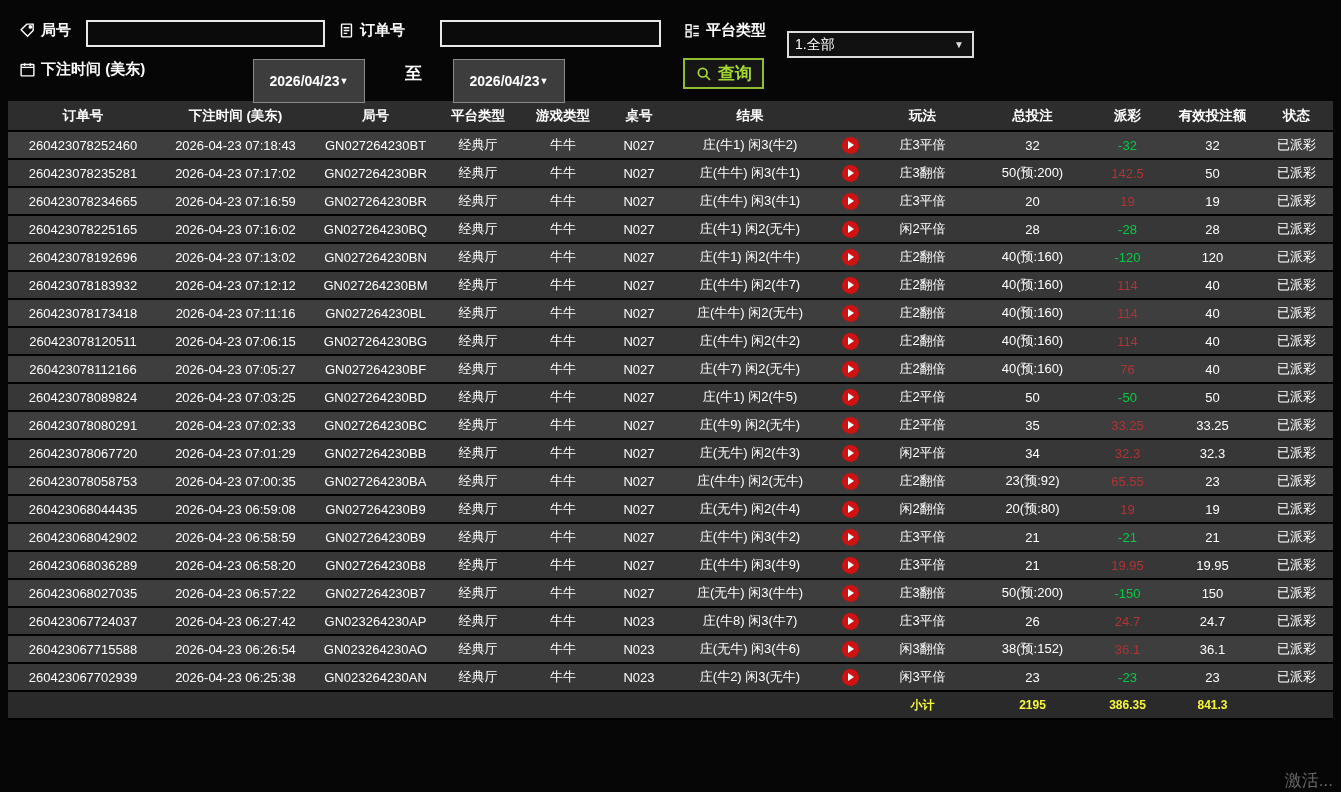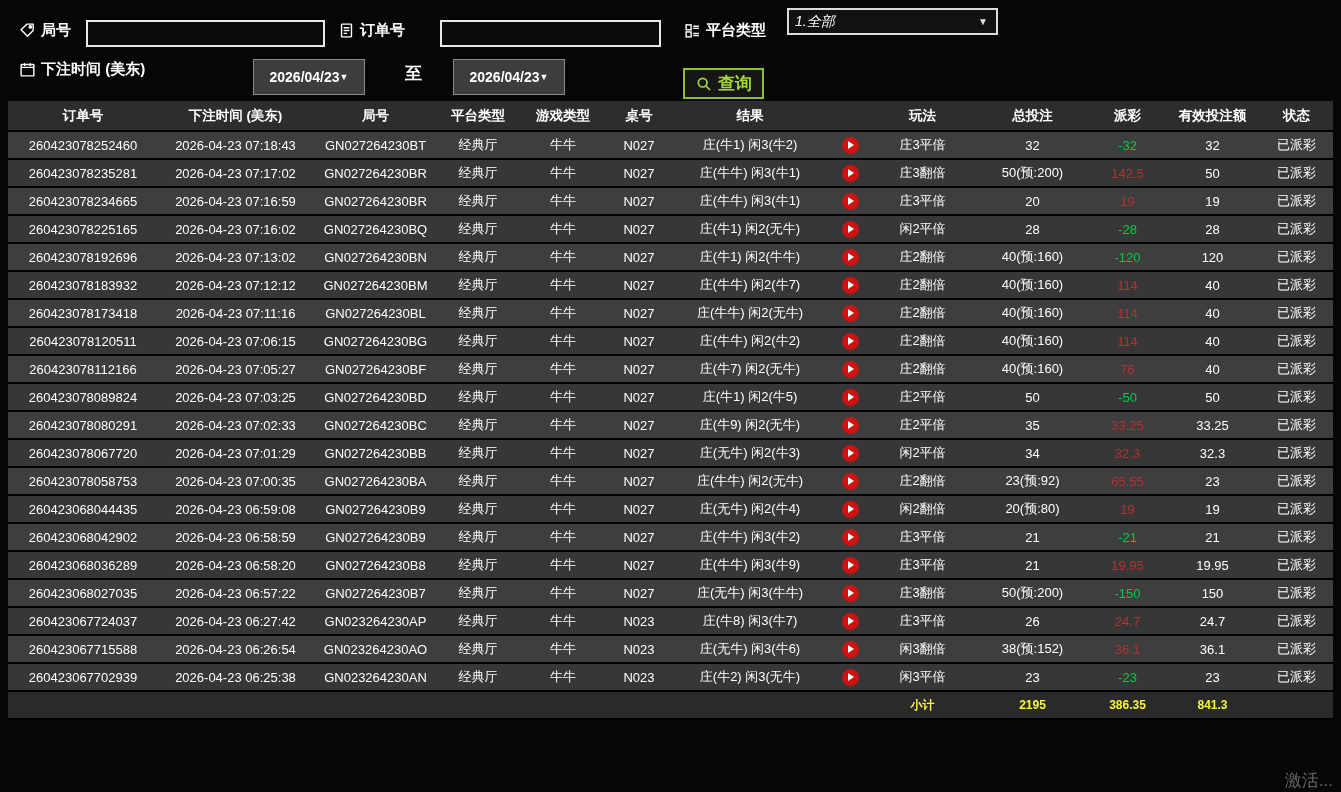--- a/index.html
+++ b/index.html
@@ -26,21 +26,21 @@
   }
   .select-box {
     position:absolute; height:27px; background:#111;
     border:2px solid #dcdcdc; color:#fff; font-size:14px;
     display:flex; align-items:center; padding:0 6px; cursor:pointer;
   }
   .select-box .sel-val { flex:1; }
   .select-box .arrow { font-size:10px; color:#ddd; padding-right:2px; }
 
   .date-box {
-    position:absolute; height:36px; width:112px; background:#3d3d3d;
+    position:absolute; height:44px; width:112px; background:#3d3d3d;
     border:1px solid #8a8a8a; color:#fff; font-size:14px; font-weight:bold;
     display:flex; align-items:center; justify-content:center; cursor:pointer;
   }
   .date-box .arrow { font-size:9px; }
 
   .search-btn {
     position:absolute; height:31px; padding:0 10px;
     background:#161616; border:2px solid #8fbf2f; color:#a6d934;
     font-size:17px; font-weight:bold; display:flex; align-items:center; gap:5px;
     cursor:pointer; font-family:"Liberation Sans",sans-serif;
@@ -121,21 +121,21 @@
   <div class="f-abs" style="left:683px; top:21px;">
     <span class="icon">
       <svg viewBox="0 0 24 24" fill="none" stroke="#fff" stroke-width="2">
         <rect x="3" y="4" width="7" height="7"></rect>
           <rect x="3" y="14" width="7" height="7"></rect>
         <path d="M13 6 h8 M13 9 h8 M13 16 h8 M13 19 h8"></path>
       </svg>
     </span>
     <span class="lbl">平台类型</span>
   </div>
-  <div class="select-box" style="left:787px; top:8px; width:211px;font-style:italic;">
+  <div class="select-box" style="left:787px; top:31px; width:187px;">
     <span class="sel-val">1.全部</span>
     <span class="arrow">▼</span>
   </div>
 
   <div class="f-abs" style="left:18px; top:60px;">
     <span class="icon">
       <svg viewBox="0 0 24 24" fill="none" stroke="#fff" stroke-width="2">
         <rect x="3" y="5" width="18" height="16" rx="1"></rect>
           <path d="M3 9 h18 M8 3 v4 M16 3 v4"></path>
       </svg>
@@ -148,21 +148,21 @@
     <span class="arrow">▼</span>
   </div>
 
   <span class="lbl" style="position:absolute; left:405px; top:62px; font-size:17px;">至</span>
 
   <div class="date-box" style="left:453px; top:59px;">
     <span>2026/04/23</span>
     <span class="arrow">▼</span>
   </div>
 
-  <button class="search-btn" style="left:683px; top:68px;">
+  <button class="search-btn" style="left:683px; top:58px;">
     <span class="icon">
       <svg viewBox="0 0 24 24" fill="none" stroke="#a6d934" stroke-width="2.6">
         <circle cx="10" cy="10" r="6.5"></circle>
           <path d="M15 15 L21 21"></path>
       </svg>
     </span>
     <span>查询</span>
   </button>
 </div>
 

